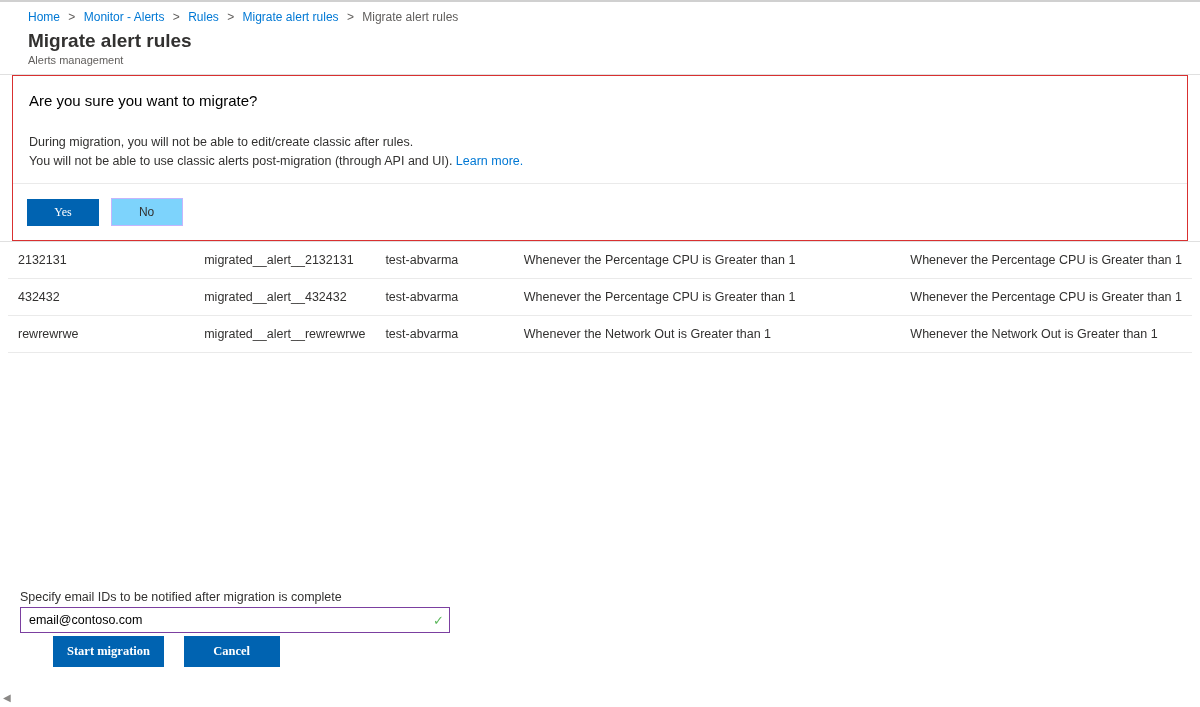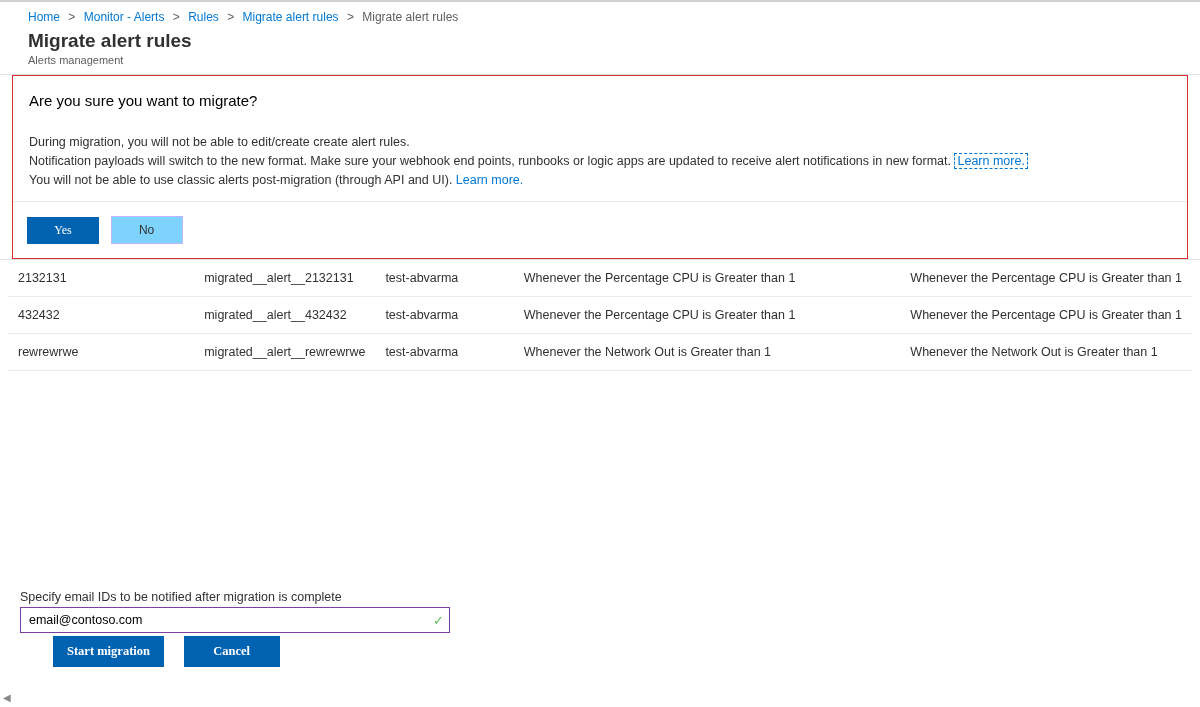--- a/index.html
+++ b/index.html
@@ -195,24 +195,21 @@
 
 <div class="header">
   <h1>Migrate alert rules</h1>
   <div class="subtitle">Alerts management</div>
 </div>
 
 <div class="dialog-outer">
   <div class="dialog-inner">
     <div class="dialog-title">Are you sure you want to migrate?</div>
     <div class="dialog-body">
-      <div>During migration, you will not be able to edit/create create alert rules.</div>
-      <div>
-        <span>Notification payloads will switch to the new format. Make sure your webhook end points, runbooks or logic apps are updated to receive alert notifications in new format. </span><a href="#" class="link-dashed">Learn more.</a>
-      </div>
+      <div>During migration, you will not be able to edit/create classic after rules.</div>
       <div>
         <span>You will not be able to use classic alerts post-migration (through API and UI). </span><a href="#">Learn more.</a>
       </div>
     </div>
   </div>
   <div class="dialog-actions">
     <button class="btn btn-primary">Yes</button>
     <button class="btn btn-secondary">No</button>
   </div>
 </div>

